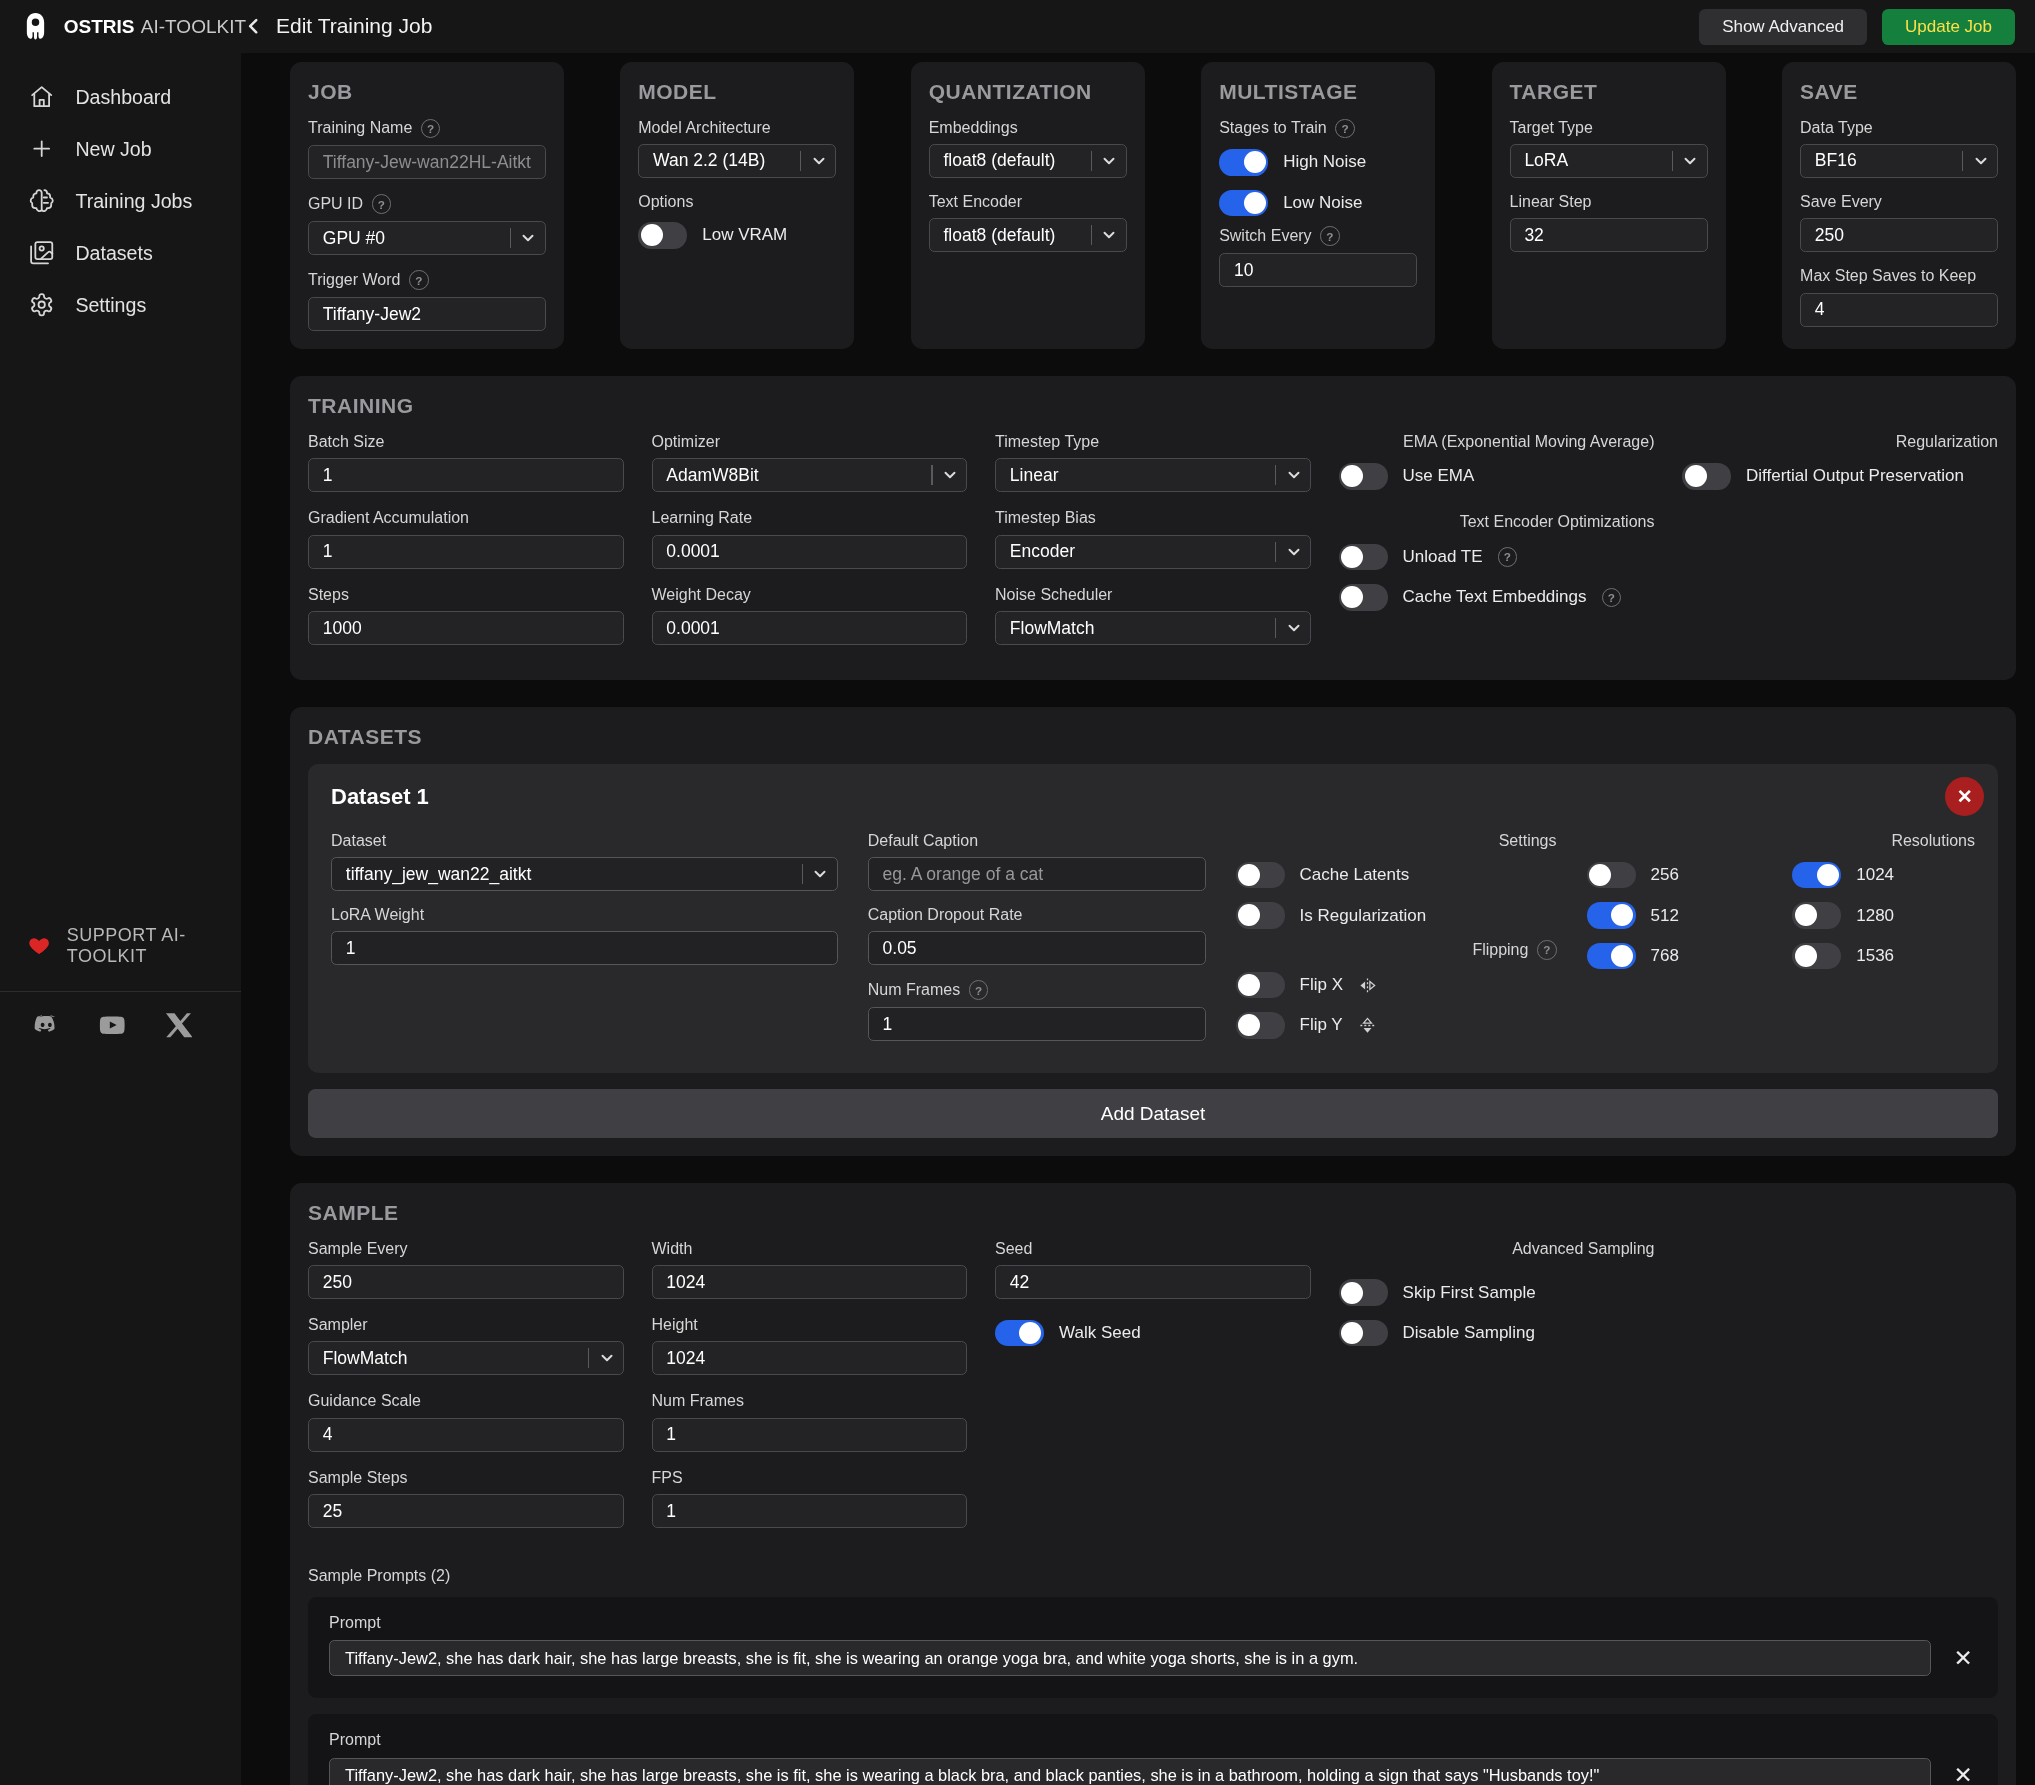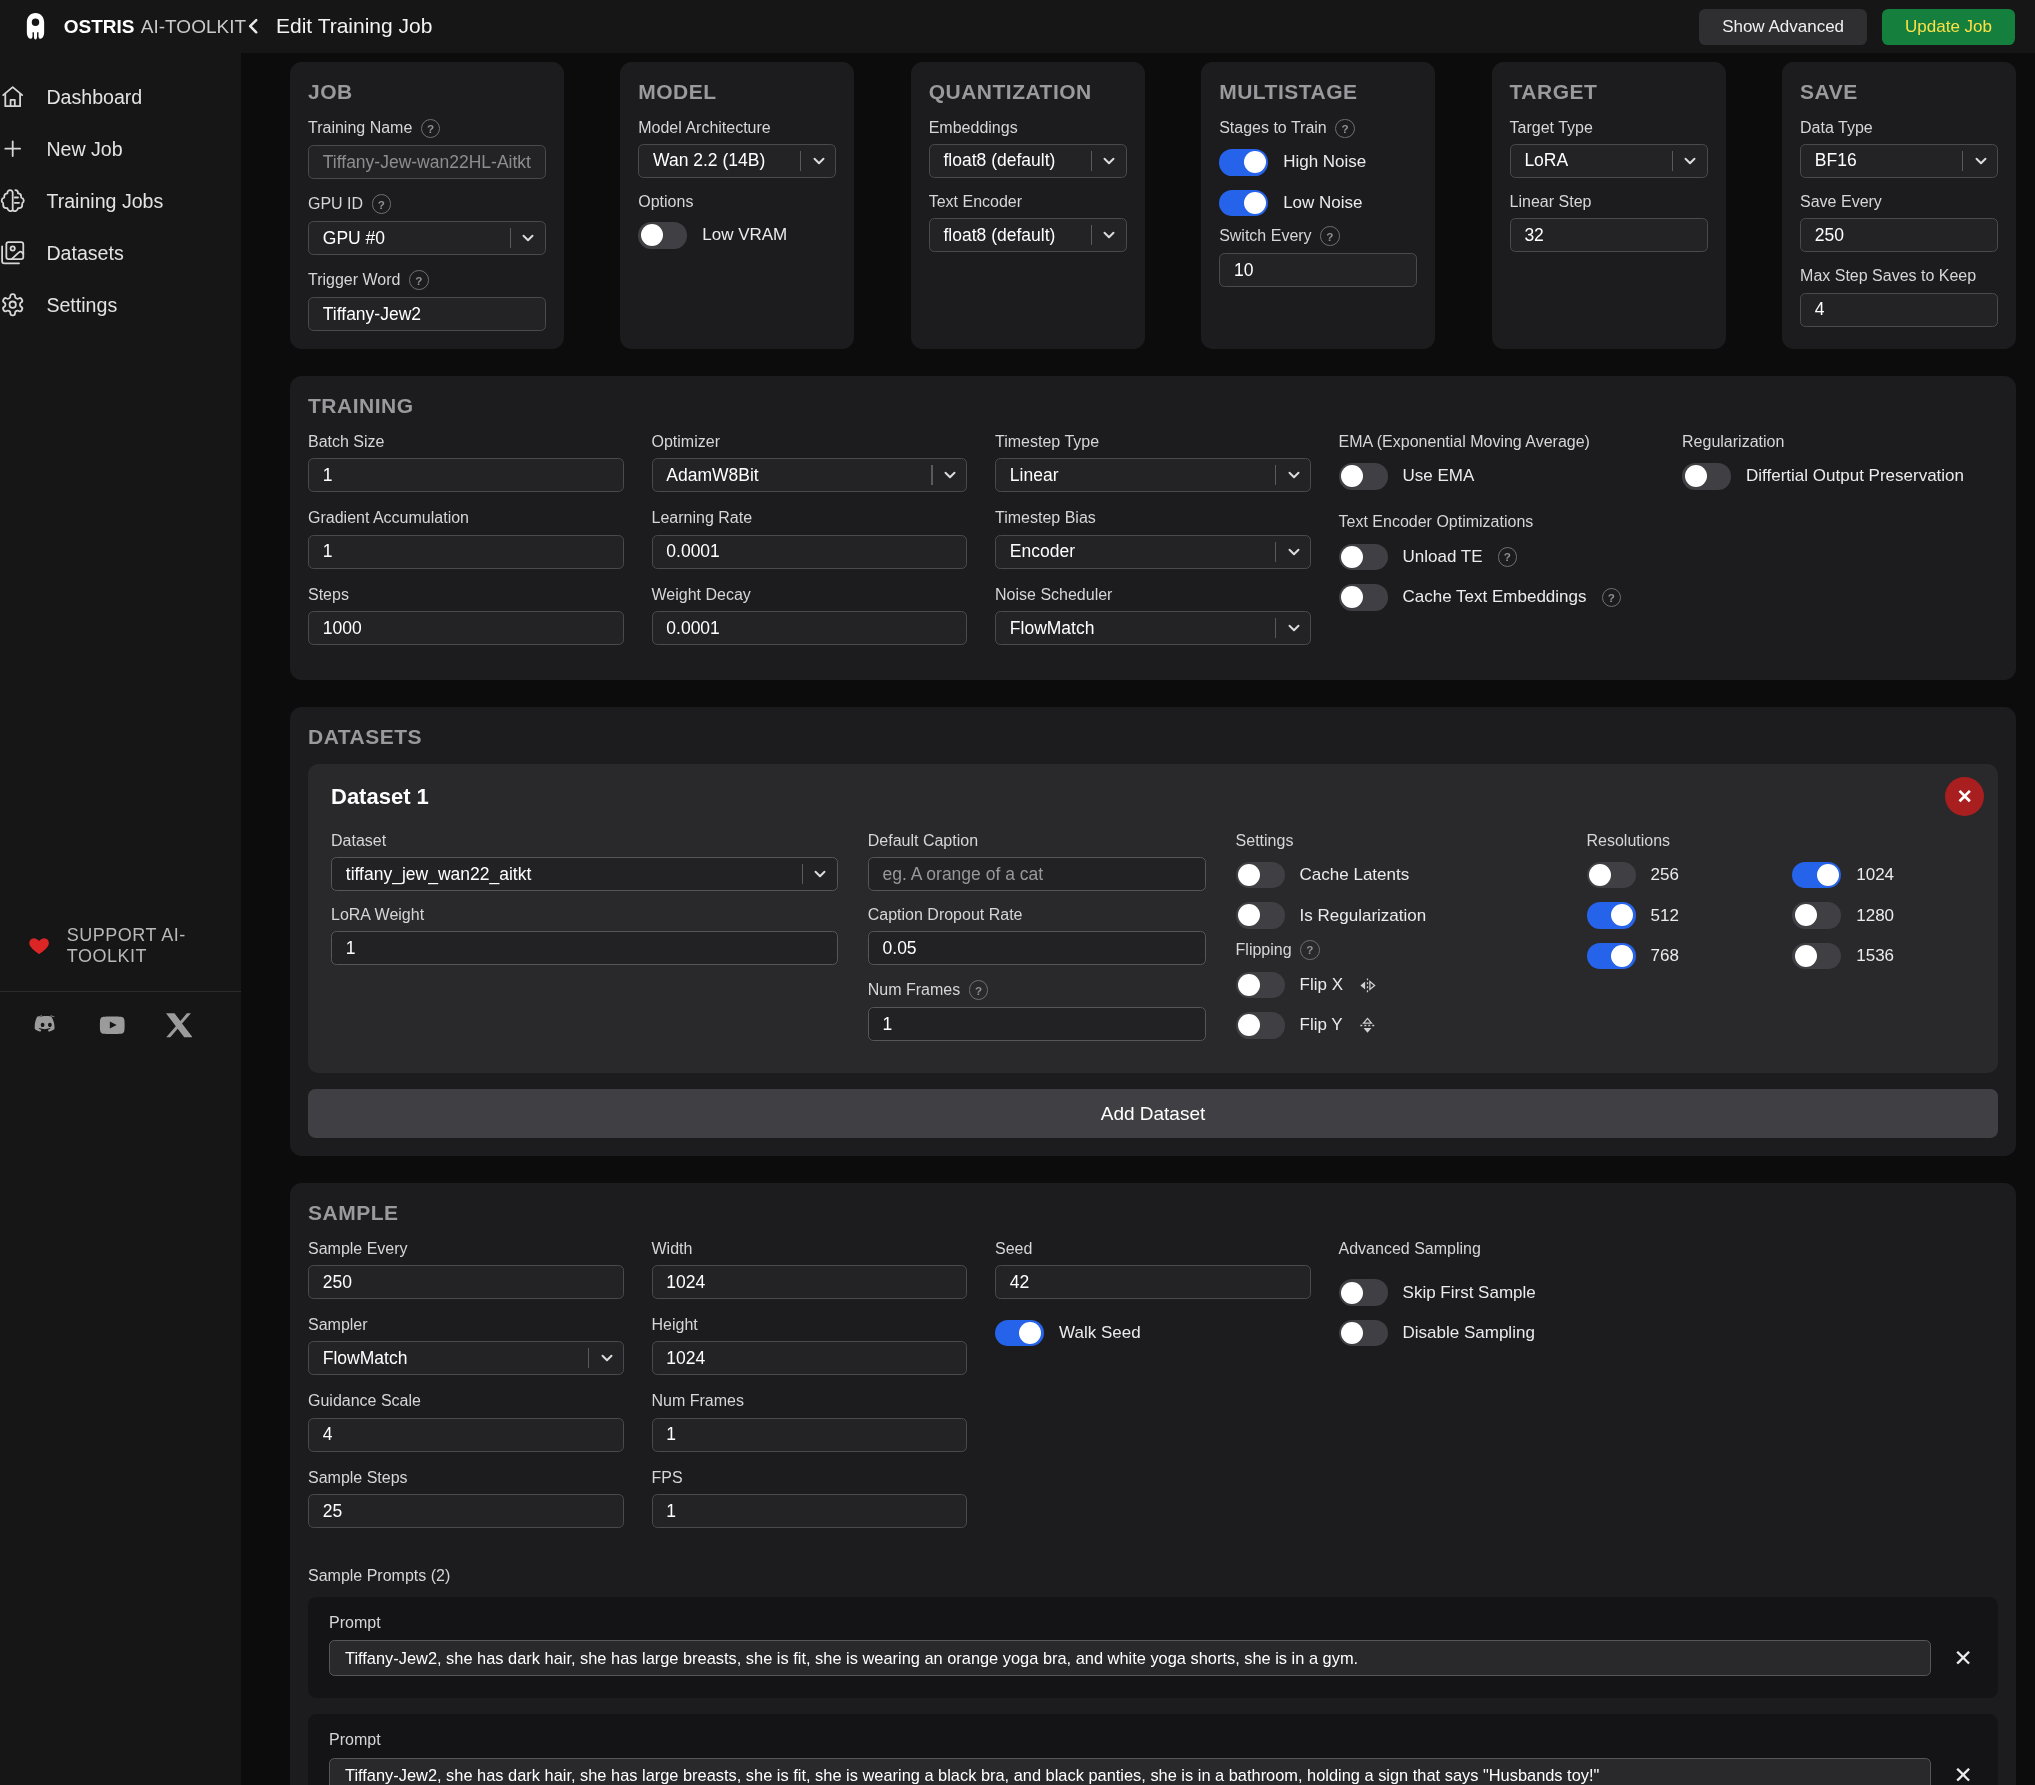--- a/index.html
+++ b/index.html
@@ -23,21 +23,21 @@
   .page-title { font-size:21px; font-weight:500; color:#f3f3f3; }
   .header-actions { margin-left:auto; display:flex; gap:15px; padding-right:20px; }
   .btn { height:36px; border-radius:6.4px; display:flex; align-items:center; padding:0 23px; font-size:17px; white-space:nowrap; }
   .btn-secondary { background:#2f2f32; color:#f0f0f0; }
   .btn-primary { background:#15803d; color:#fde047; }
 
   
   .layout { display:flex; height:1732px; }
   .sidebar { width:241px; flex-shrink:0; background:#161617; position:relative; }
   .nav { padding-top:18px; }
-  .nav-item { display:flex; align-items:center; gap:21px; height:52px; font-size:19.6px; color:#e3e3e3; cursor:pointer; }
+  .nav-item { display:flex; align-items:center; gap:21px; height:52px; padding-left:29px; font-size:19.6px; color:#e3e3e3; cursor:pointer; }
   .nav-item svg { width:25.4px; height:25.4px; stroke:#d6d6d6; fill:none; stroke-width:1.7; stroke-linecap:round; stroke-linejoin:round; flex-shrink:0; }
   .support { position:absolute; top:872px; left:0; right:0; }
   .support-row { display:flex; align-items:center; gap:17px; padding-left:27.6px; font-size:18px; color:#b9b9b9; letter-spacing:0.5px; }
   .support-row svg { width:25.4px; height:25.4px; fill:#dc2626; }
   .sidebar-divider { margin-top:24.4px; border-top:1.1px solid #2c2c2e; }
   .social-row { display:flex; align-items:center; justify-content:space-between; padding:20px 49px 0 33px; }
   .social-row svg { width:26.5px; height:26.5px; fill:#9b9b9b; }
 
   .main { flex:1; padding:8.5px 19px 0 19px; background:#0c0c0d; }
 
@@ -64,21 +64,21 @@
 
   .toggle { width:49px; height:26.5px; border-radius:13.2px; background:#3f3f44; position:relative; flex-shrink:0; cursor:pointer; }
   .toggle .knob { position:absolute; top:2.1px; left:2.6px; width:22px; height:22px; border-radius:50%; background:#ffffff; }
   .toggle.on { background:#2563eb; }
   .toggle.on .knob { left:auto; right:2.6px; }
   .trow { display:flex; align-items:center; gap:15px; height:34px; font-size:17px; color:#ebebeb; margin-bottom:6.4px; white-space:nowrap; }
   .trow .flip-svg { width:19px; height:19px; stroke:#d0d0d0; color:#d0d0d0; }
 
   .grid5 { display:grid; grid-template-columns:repeat(5,1fr); gap:27.6px; }
   .grid5 .field { margin-bottom:17px; }
-  .sub-label { font-size:16px; color:#d6d6d6; margin-bottom:8.5px; display:flex; align-items:center; gap:8.5px; white-space:nowrap; }
+  .sub-label { font-size:16px; color:#d6d6d6; margin-bottom:8.5px; display:flex; align-items:center; gap:8.5px; white-space:nowrap;justify-content:flex-end; }
   .mt-gap { margin-top:20px; }
 
   
   .dataset-inner { background:#29292c; border-radius:10.6px; padding:20px 23px 24.4px; position:relative; }
   .dataset-inner .input { background:#222224; border-color:#55555a; }
   .dataset-title { font-size:22px; font-weight:700; color:#ffffff; margin-bottom:22px; }
   .close-btn { position:absolute; top:13.8px; right:13.8px; width:39px; height:39px; border-radius:50%; background:#a91e1e; color:#ffffff; display:flex; align-items:center; justify-content:center; font-size:19px; font-weight:700; cursor:pointer; }
   .close-btn::before { content:"✕"; }
   .dataset-grid { display:grid; grid-template-columns:1.5fr 1fr 0.95fr 1.15fr; gap:30px; }
   .res-cols { display:grid; grid-template-columns:1fr 1fr; column-gap:23px; }

